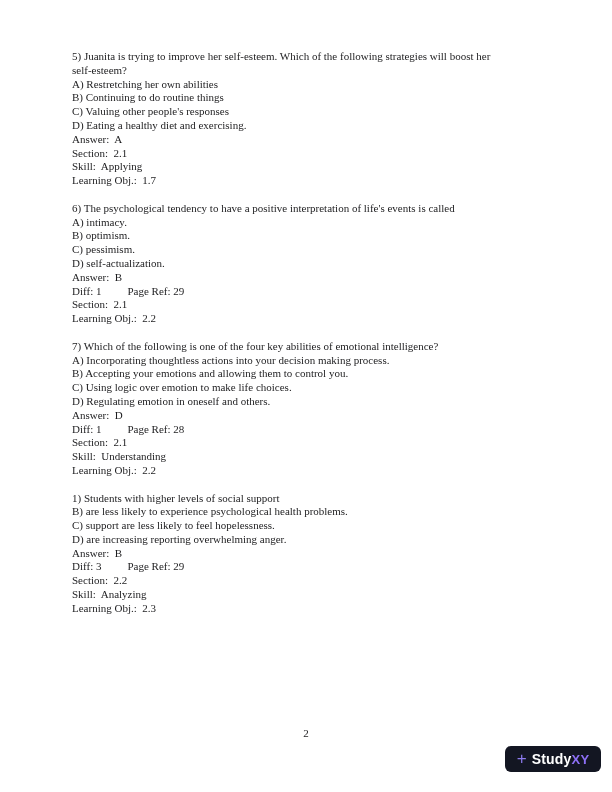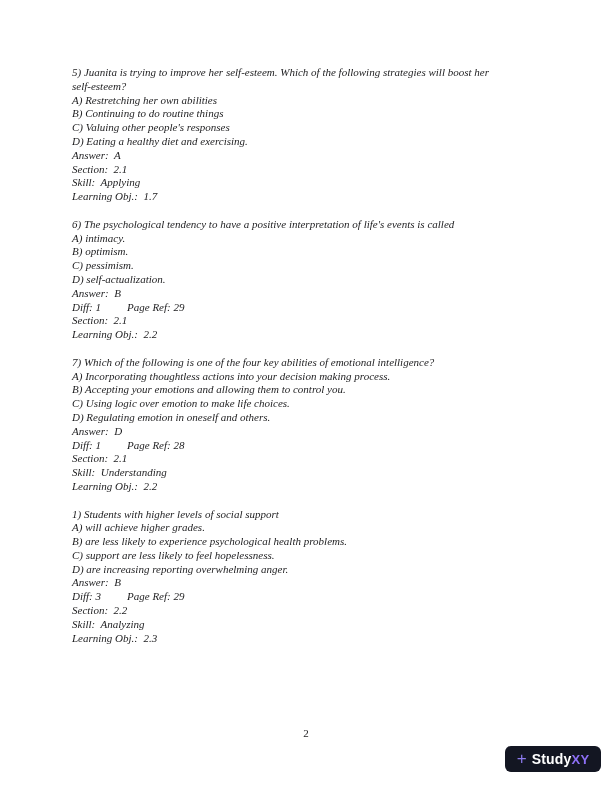--- a/index.html
+++ b/index.html
@@ -12,25 +12,24 @@
     width: 612px;
     height: 792px;
     background: #ffffff;
     font-family: "Liberation Serif", serif;
     color: #1d1d1f;
     overflow: hidden;
   }
   .content {
     position: absolute;
     left: 72px;
-    top: 66px;
+    top: 50px;
     width: 500px;
     font-size: 11px;
     line-height: 13.8px;
-    font-style: italic;
   }
   .question {
     margin: 0 0 13.8px 0;
   }
   .line {
     margin: 0;
     white-space: pre-wrap;
   }
   .pageref {
     margin-left: 26px;
@@ -122,21 +121,20 @@
       <p class="line">D) Regulating emotion in oneself and others.</p>
       <p class="line">Answer:  D</p>
       <p class="line"><span>Diff: 1</span><span class="pageref">Page Ref: 28</span></p>
       <p class="line">Section:  2.1</p>
       <p class="line">Skill:  Understanding</p>
       <p class="line">Learning Obj.:  2.2</p>
     </section>
 
     <section class="question">
       <p class="line">1) Students with higher levels of social support</p>
-      <p class="line">A) will achieve higher grades.</p>
       <p class="line">B) are less likely to experience psychological health problems.</p>
       <p class="line">C) support are less likely to feel hopelessness.</p>
       <p class="line">D) are increasing reporting overwhelming anger.</p>
       <p class="line">Answer:  B</p>
       <p class="line"><span>Diff: 3</span><span class="pageref">Page Ref: 29</span></p>
       <p class="line">Section:  2.2</p>
       <p class="line">Skill:  Analyzing</p>
       <p class="line">Learning Obj.:  2.3</p>
     </section>
 

